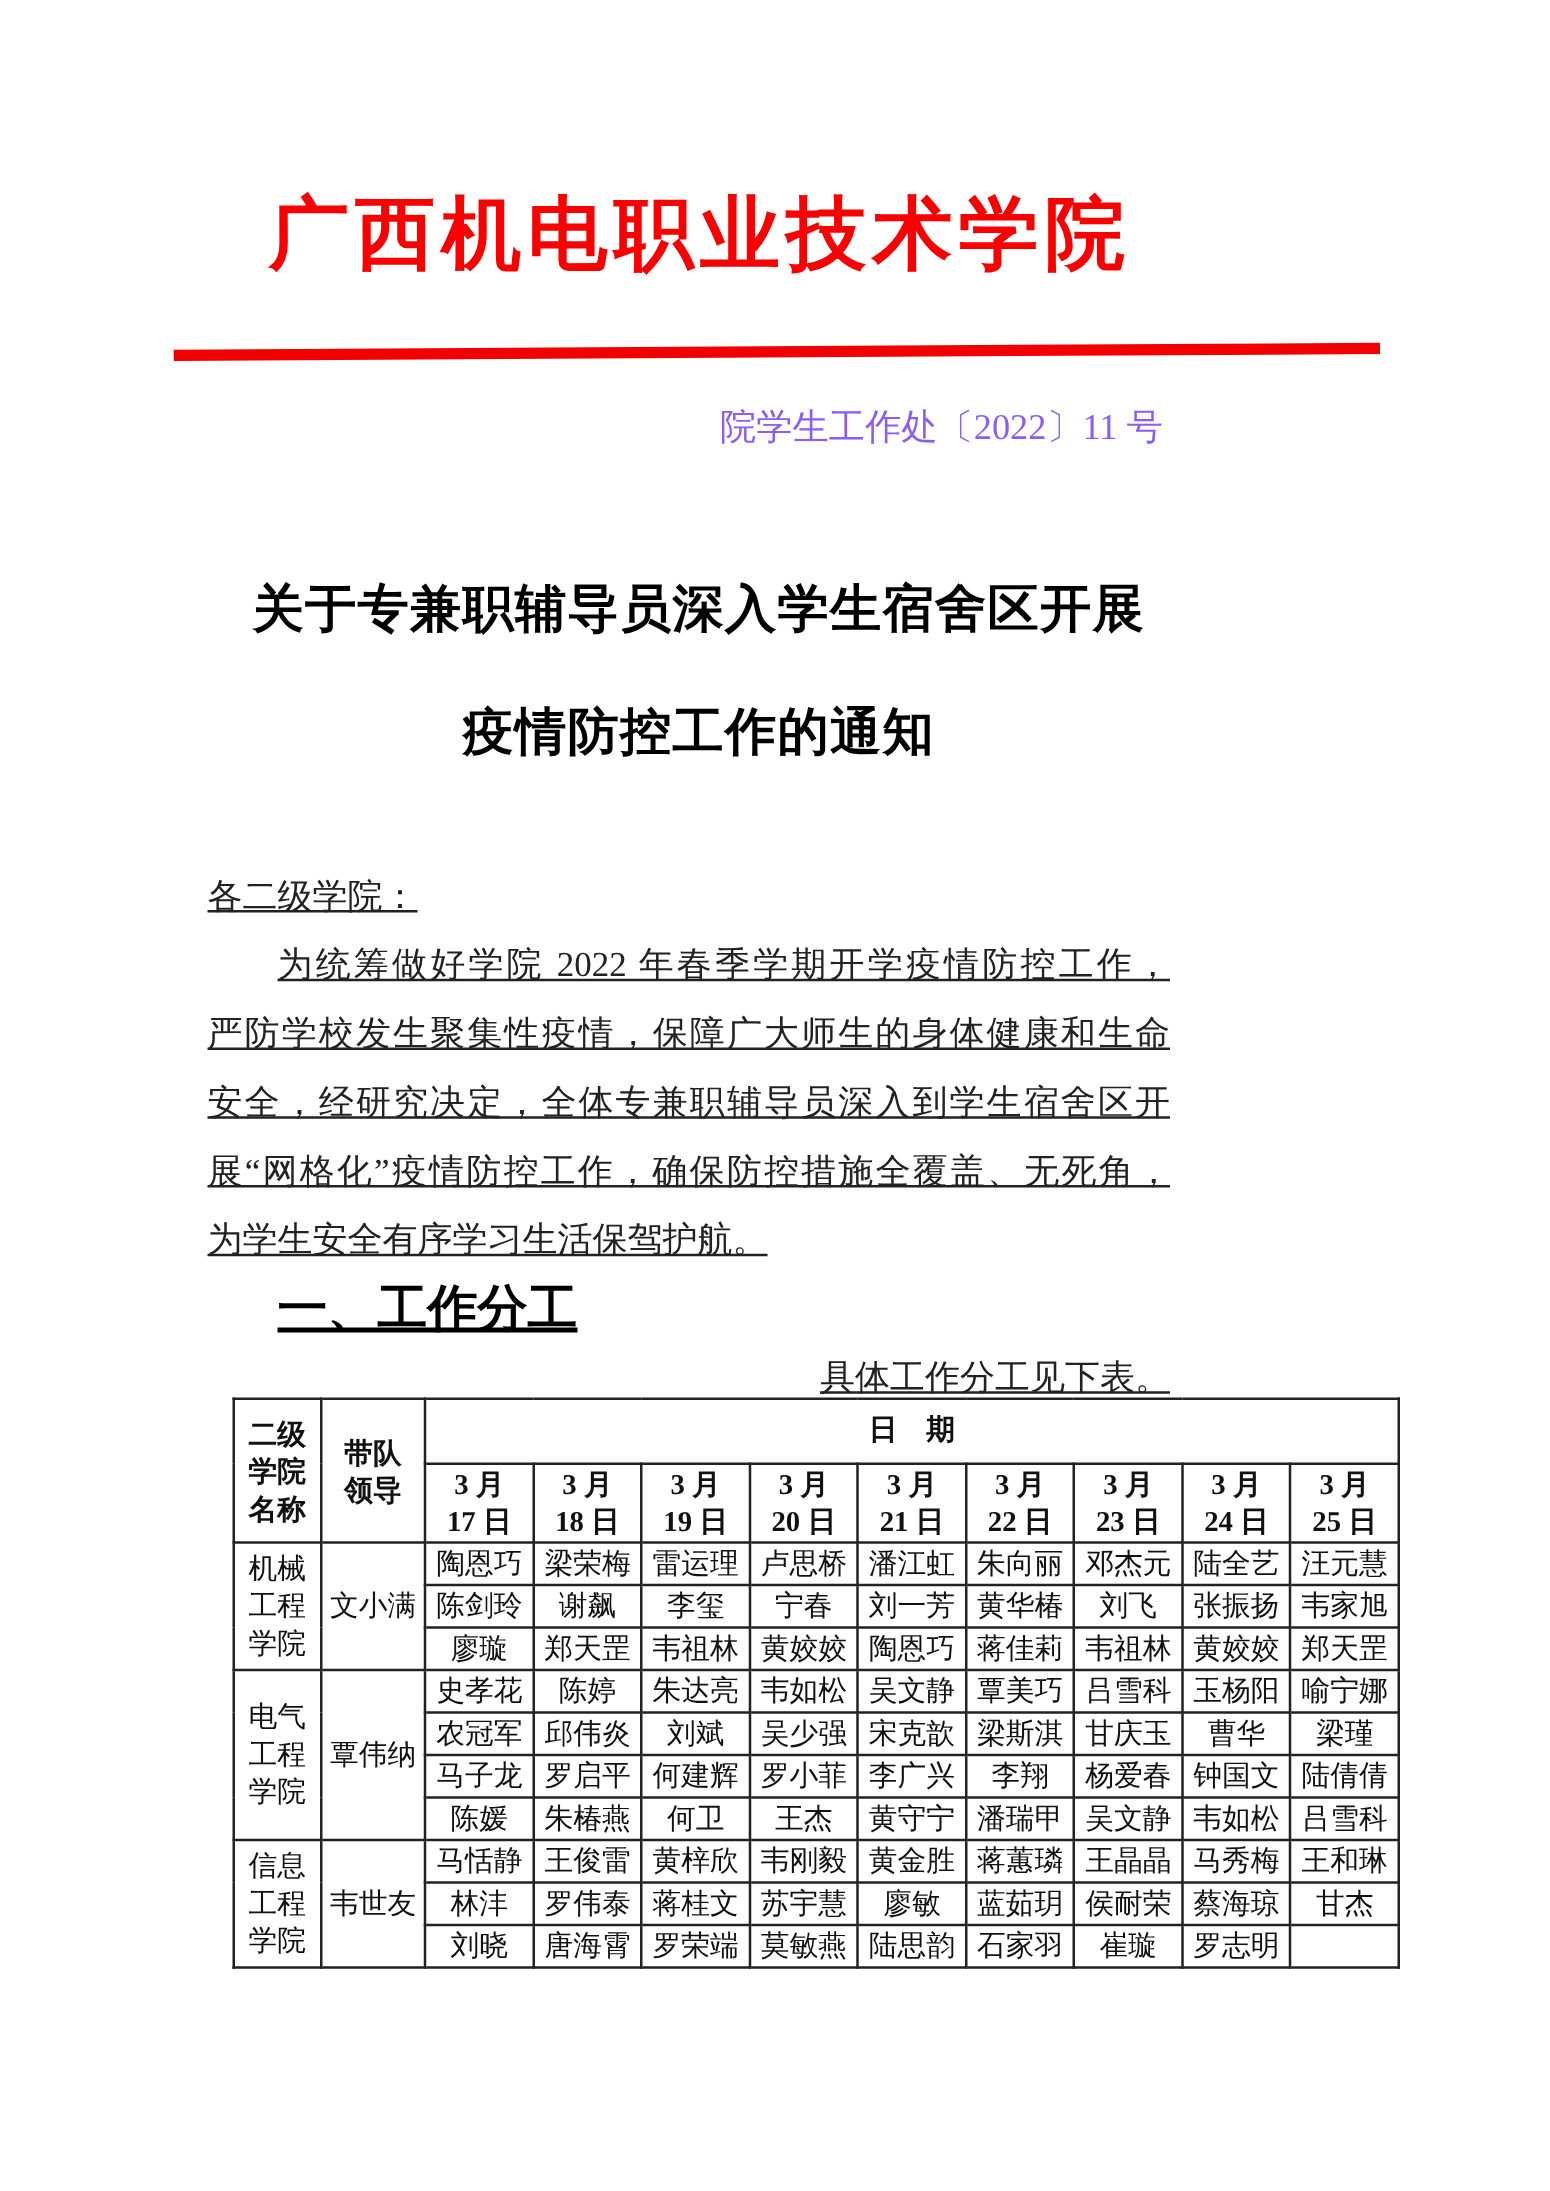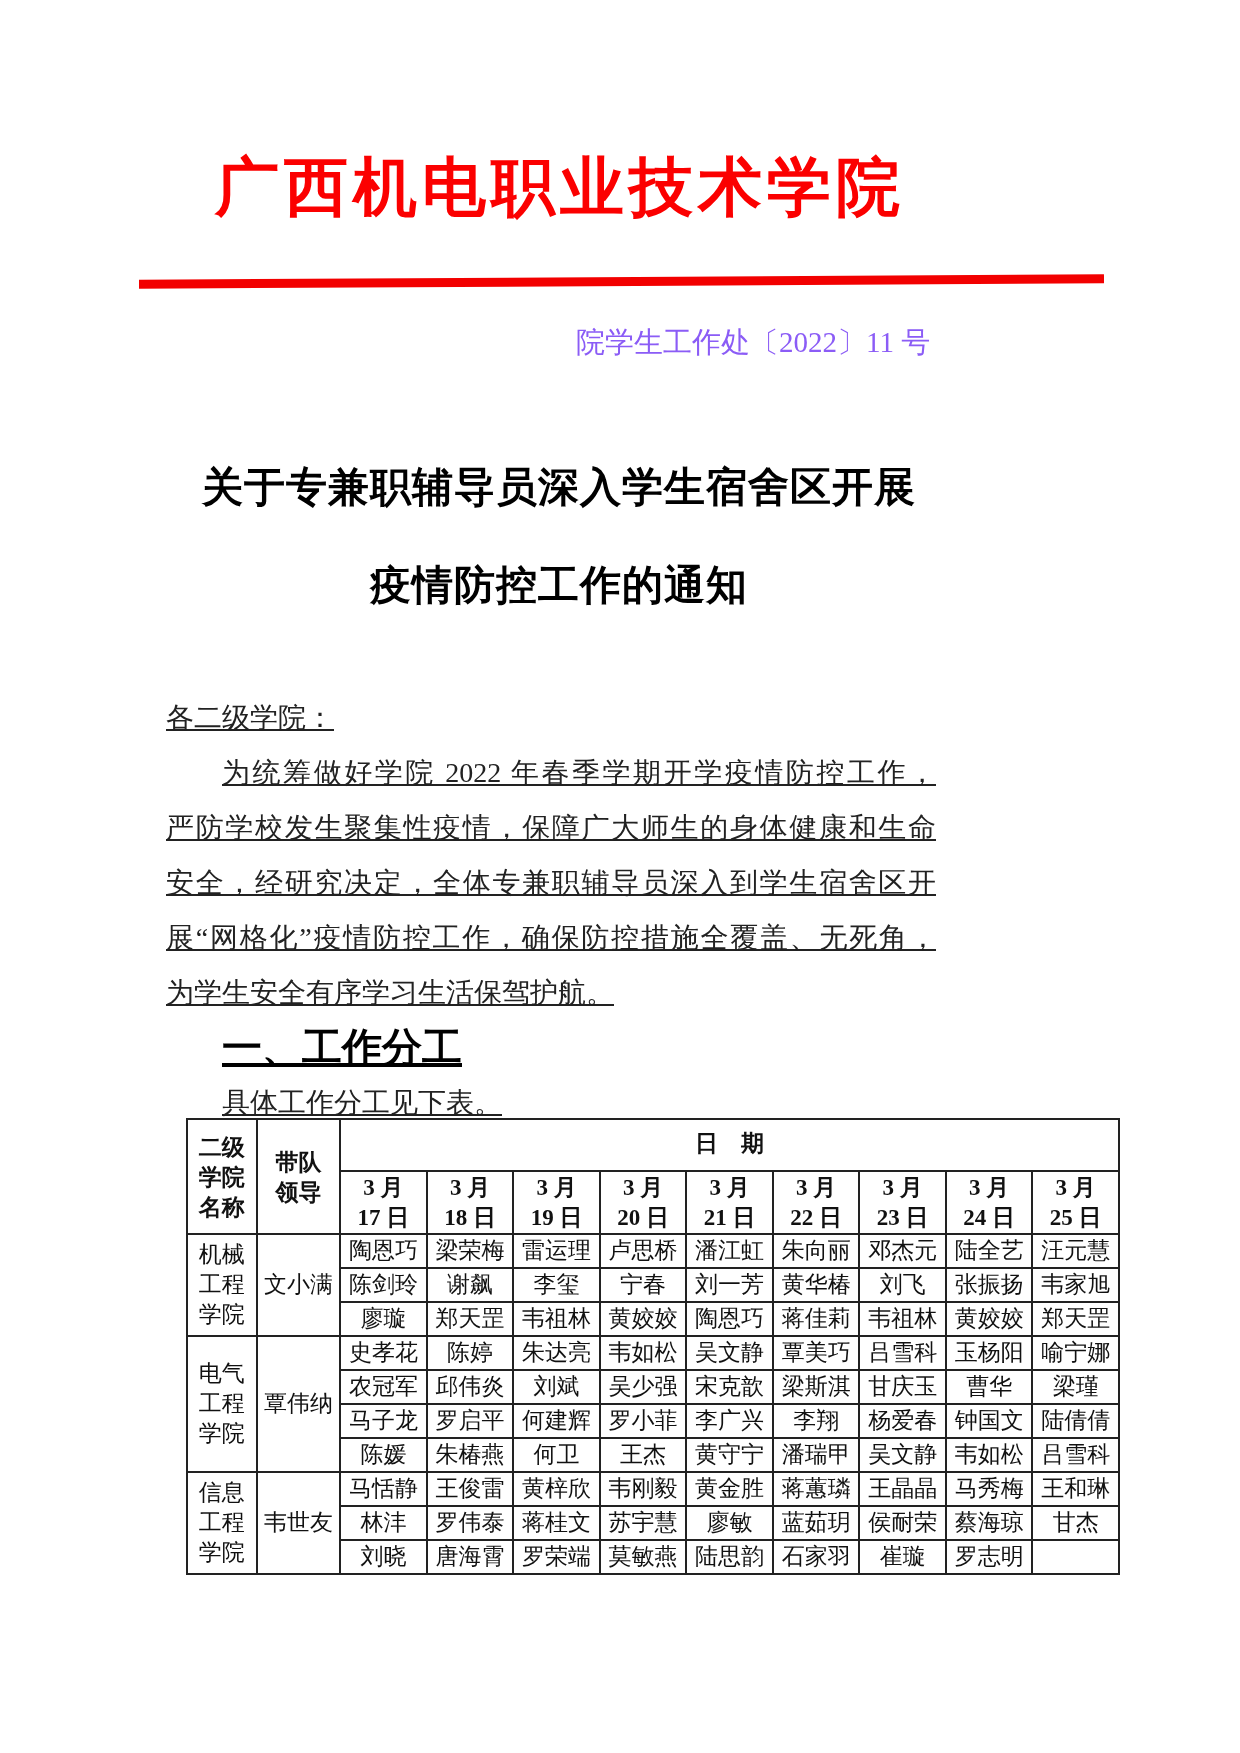--- a/index.html
+++ b/index.html
@@ -30,21 +30,21 @@
   .body-block .line{line-height:55px;height:55px;text-decoration:underline;}
   .salutation{text-align:left;}
   .para-line{text-align:justify;text-align-last:justify;}
   .para-line.first{text-indent:2em;}
   .para-line.tight{letter-spacing:-0.8px;}
   .para-line.last{text-align-last:left;}
   .section-heading{
     font-family:"Liberation Sans","DejaVu Sans",sans-serif;
     font-weight:bold;font-size:40px;color:#000;padding-left:56px;
   }
-  .section-intro{padding-left:56px;}
+  .section-intro{padding-left:56px;text-align:right;}
   
   table.duty{
     position:absolute;top:1118px;left:186px;border-collapse:collapse;table-layout:fixed;border-radius:27px;
   }
   table.duty td{
     border:2px solid #222;padding:0;text-align:center;vertical-align:middle;
     font-size:23px;line-height:30px;color:#111;overflow:hidden;
   }
   tr.h1{height:52px;}
   tr.h2{height:63px;}

